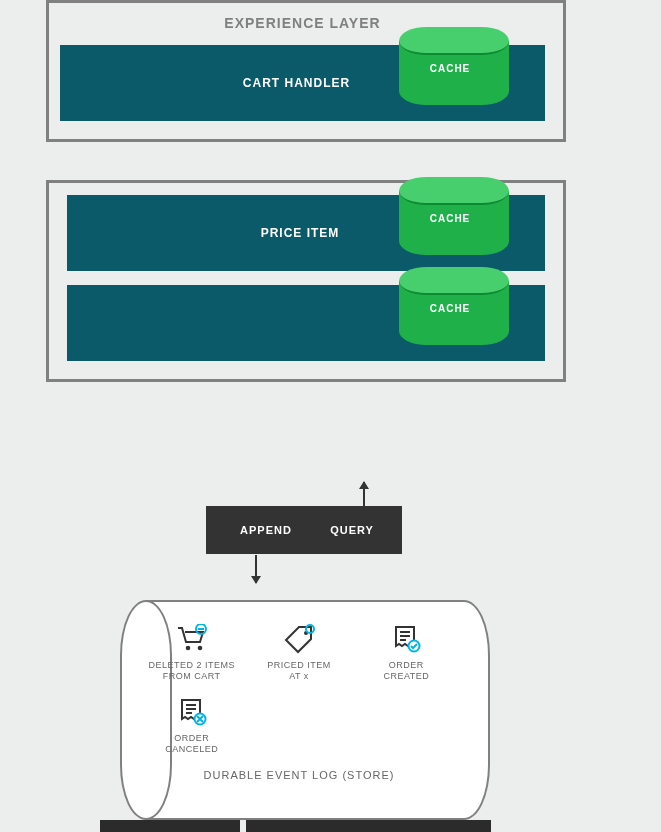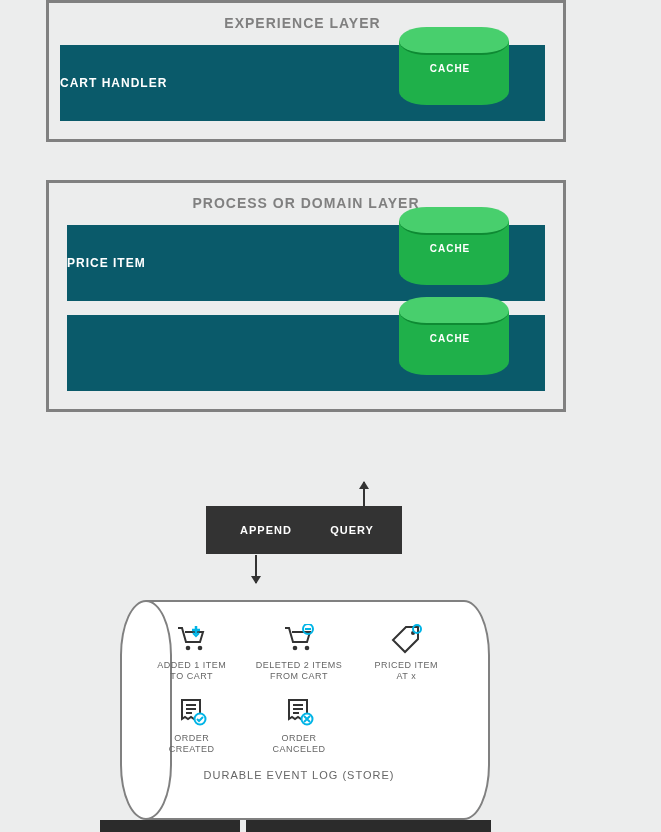--- a/index.html
+++ b/index.html
@@ -32,21 +32,21 @@
     letter-spacing: 1px;
     font-weight: 600;
     display: flex;
     align-items: center;
     justify-content: center;
     position: relative;
     height: 76px;
     margin-bottom: 14px;
   }
   .bar:last-child { margin-bottom: 0; }
-  .bar-label { position: absolute; left: 0; right: 12px; }
+  .bar-label { position: absolute; left: 0; right: 12px; text-align: center; }
 
   
   .cache {
     position: absolute;
     right: 36px;
     top: -18px;
     width: 110px;
     height: 78px;
   }
   .cache .body {
@@ -198,21 +198,20 @@
     <div class="cache">
       <div class="bottom"></div>
         <div class="body"></div>
         <div class="top"></div>
       <div class="label">CACHE</div>
     </div>
   </div>
 </div>
 
 <div class="layer-box" style="left:46px; top:180px; width:520px;">
-  <div class="layer-title">PROCESS OR DOMAIN LAYER</div>
   <div class="bar">
     <span class="bar-label">PRICE ITEM</span>
     <div class="cache">
       <div class="bottom"></div>
         <div class="body"></div>
         <div class="top"></div>
       <div class="label">CACHE</div>
     </div>
   </div>
   <div class="bar">
@@ -236,33 +235,20 @@
 
 <div class="arrow down" style="left:255px; top:555px; height:28px;"></div>
 
 <div class="log">
   <div class="cap-right"></div>
   <div class="barrel"></div>
   <div class="cap-left"></div>
   <div class="content">
     <div class="events">
 
-      <div class="event">
-        <div class="icon">
-          <svg width="32" height="30" viewBox="0 0 32 30">
-            <path d="M2 4h4l4 14h14l3-10H9" fill="none" stroke="#333" stroke-width="2"></path>
-            <circle cx="12" cy="24" r="2.3" fill="#333"></circle>
-              <circle cx="24" cy="24" r="2.3" fill="#333"></circle>
-            <path d="M20 2v8M16 6h8" stroke="#00b4e6" stroke-width="2.5"></path>
-            <path d="M17 9l3 3 3-3" fill="none" stroke="#00b4e6" stroke-width="2"></path>
-          </svg>
-        </div>
-        <div class="lbl">ADDED 1 ITEM
-TO CART</div>
-      </div>
 
       <div class="event">
         <div class="icon">
           <svg width="32" height="30" viewBox="0 0 32 30">
             <path d="M2 4h4l4 14h14l3-10H9" fill="none" stroke="#333" stroke-width="2"></path>
             <circle cx="12" cy="24" r="2.3" fill="#333"></circle>
               <circle cx="24" cy="24" r="2.3" fill="#333"></circle>
             <circle cx="25" cy="5" r="5" fill="none" stroke="#00b4e6" stroke-width="2"></circle>
             <path d="M22 5h6" stroke="#00b4e6" stroke-width="2"></path>
           </svg>

